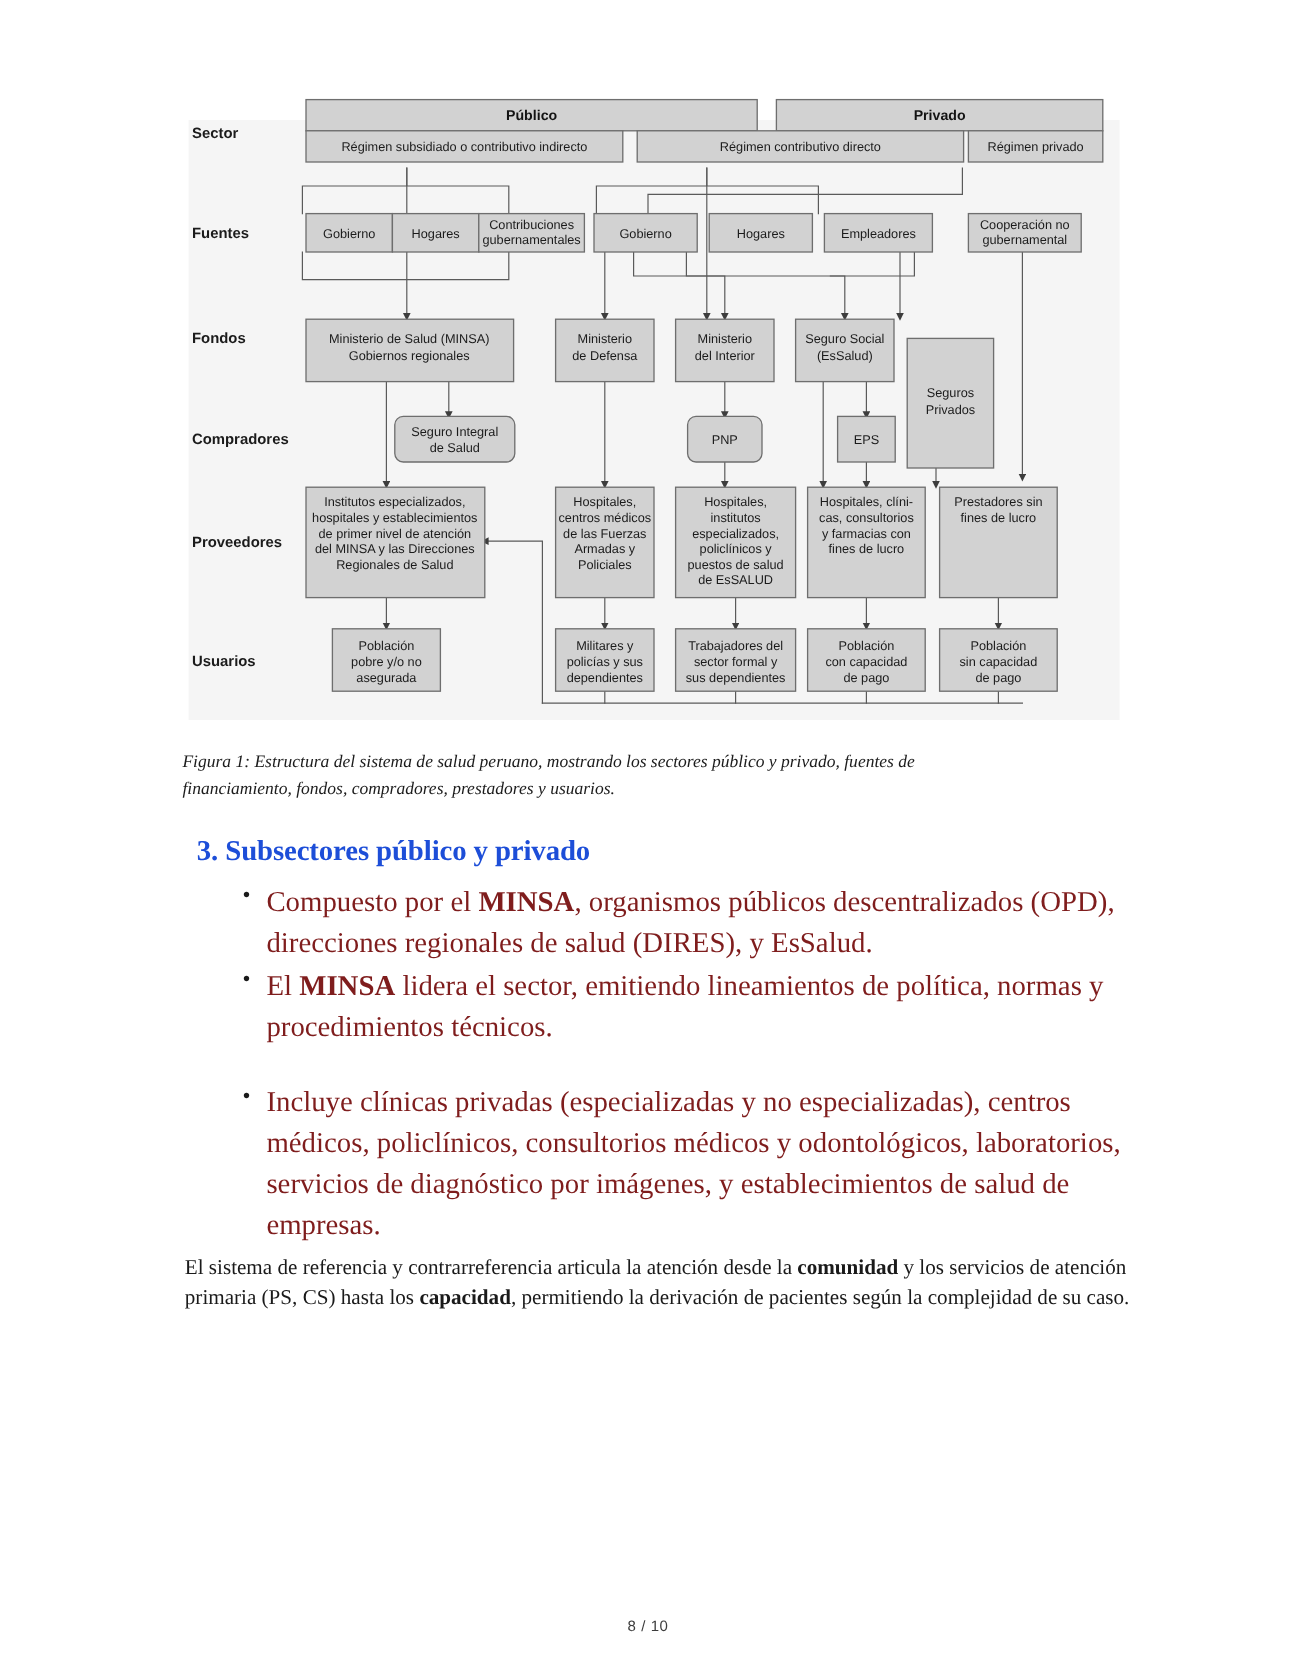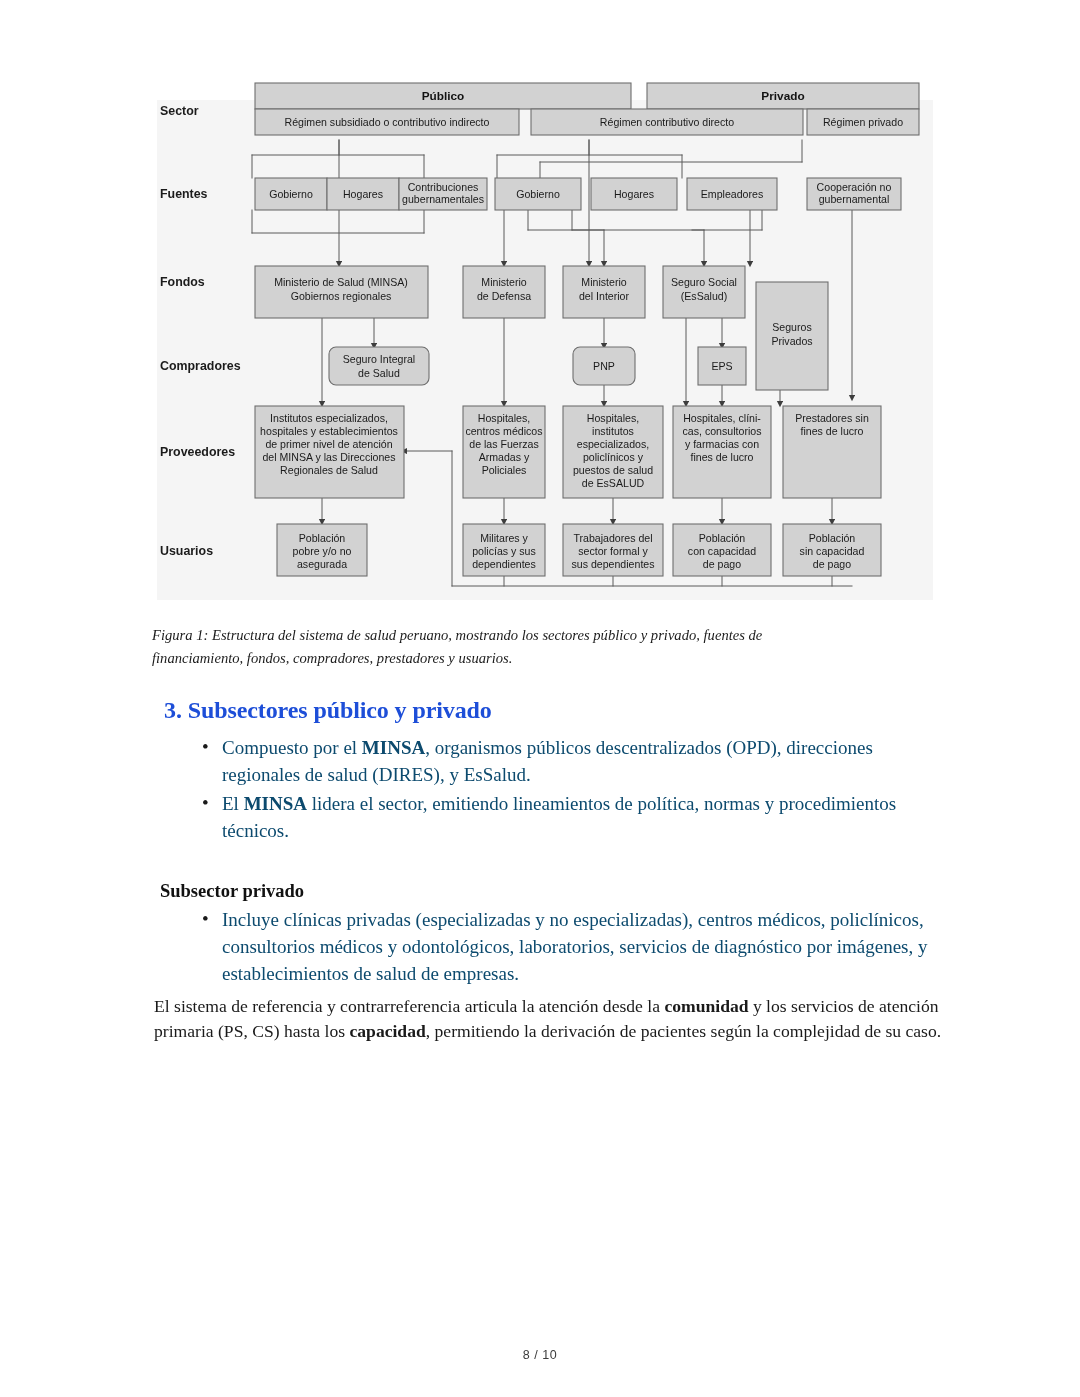--- a/index.html
+++ b/index.html
@@ -65,24 +65,24 @@
     margin: 10px 0 4px 8px;
     color: #111111;
   }
   ul.bullets {
     margin: 4px 0 6px 0;
     padding-left: 50px;
     list-style: none;
   }
   ul.bullets li {
     position: relative;
-    font-size: 19px;
+    font-size: 24px;
     line-height: 1.42;
     margin-bottom: 2px;
-    color: #0c4a6e;
+    color: #7f1d1d;
     padding-left: 20px;
   }
   ul.bullets li::before {
     content: "\2022";
     position: absolute;
     left: 0;
     top: -1px;
     font-size: 19px;
     color: #1a1a1a;
   }
@@ -354,21 +354,20 @@
 
     <h2 class="sec-heading">3. Subsectores público y privado</h2>
 
     <ul class="bullets">
       <li><span>Compuesto por el </span><span class="bold">MINSA</span><span>, organismos públicos descentralizados (OPD), direcciones regionales de salud (DIRES), y EsSalud.</span></li>
       <li><span>El </span><span class="bold">MINSA</span><span> lidera el sector, emitiendo lineamientos de política, normas y procedimientos técnicos.</span></li>
     </ul>
 
     <div class="spacer-lg"></div>
 
-    <h3 class="sub-heading">Subsector privado</h3>
     <ul class="bullets">
       <li><span>Incluye clínicas privadas (especializadas y no especializadas), centros médicos, policlínicos, consultorios médicos y odontológicos, laboratorios, servicios de diagnóstico por imágenes, y establecimientos de salud de empresas.</span></li>
     </ul>
 
     <p class="body-par"><span>El sistema de referencia y contrarreferencia articula la atención desde la </span><span class="bold">comunidad</span><span> y los servicios de atención primaria (PS, CS) hasta los </span><span class="bold">capacidad</span><span>, permitiendo la derivación de pacientes según la complejidad de su caso.</span></p>
 
   </div>
 
   <div class="footer">8 / 10</div>
 </div>

